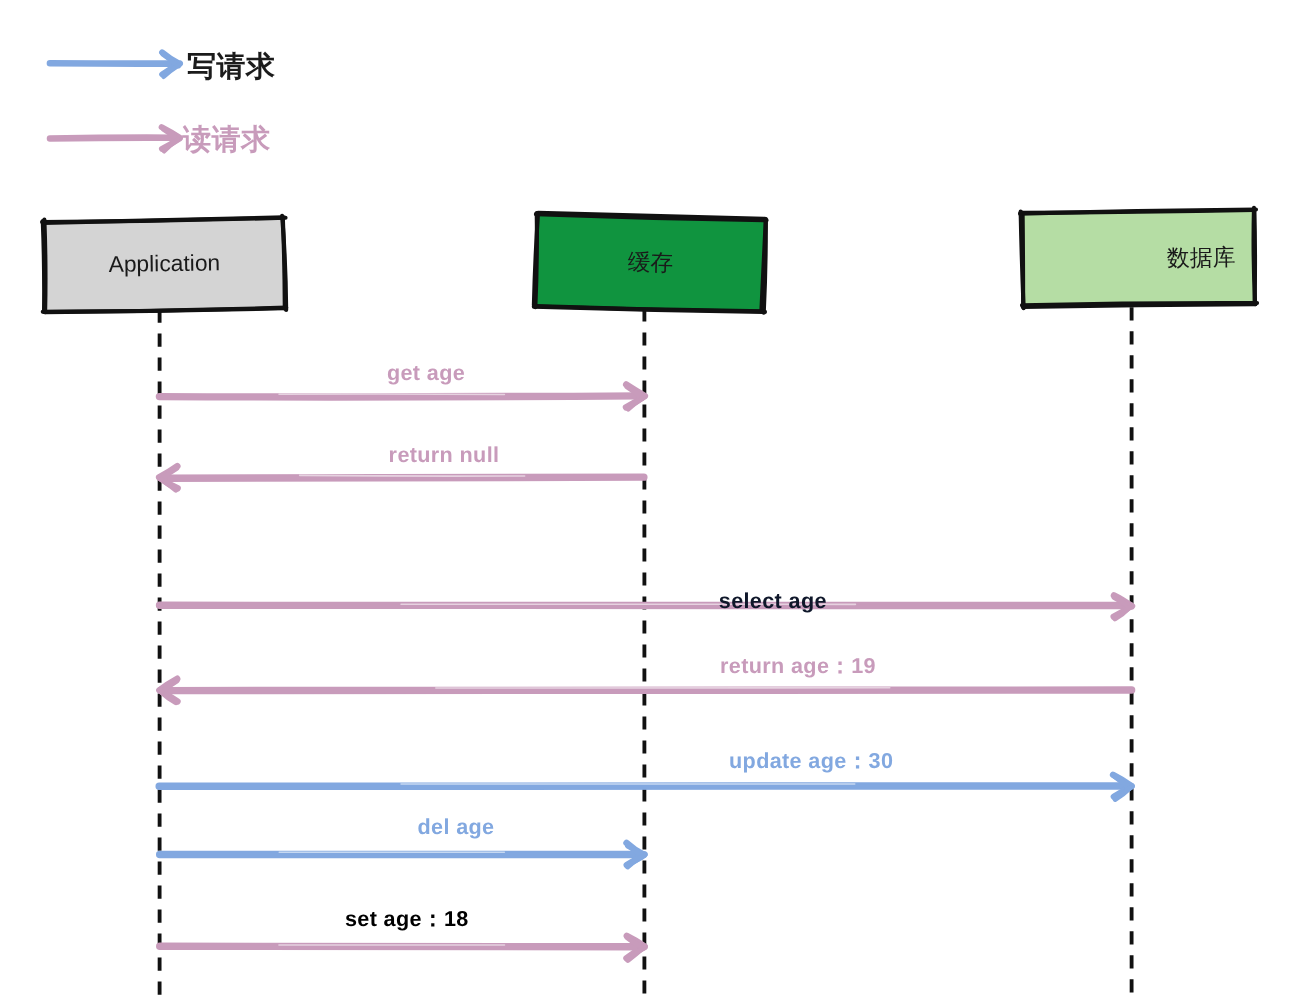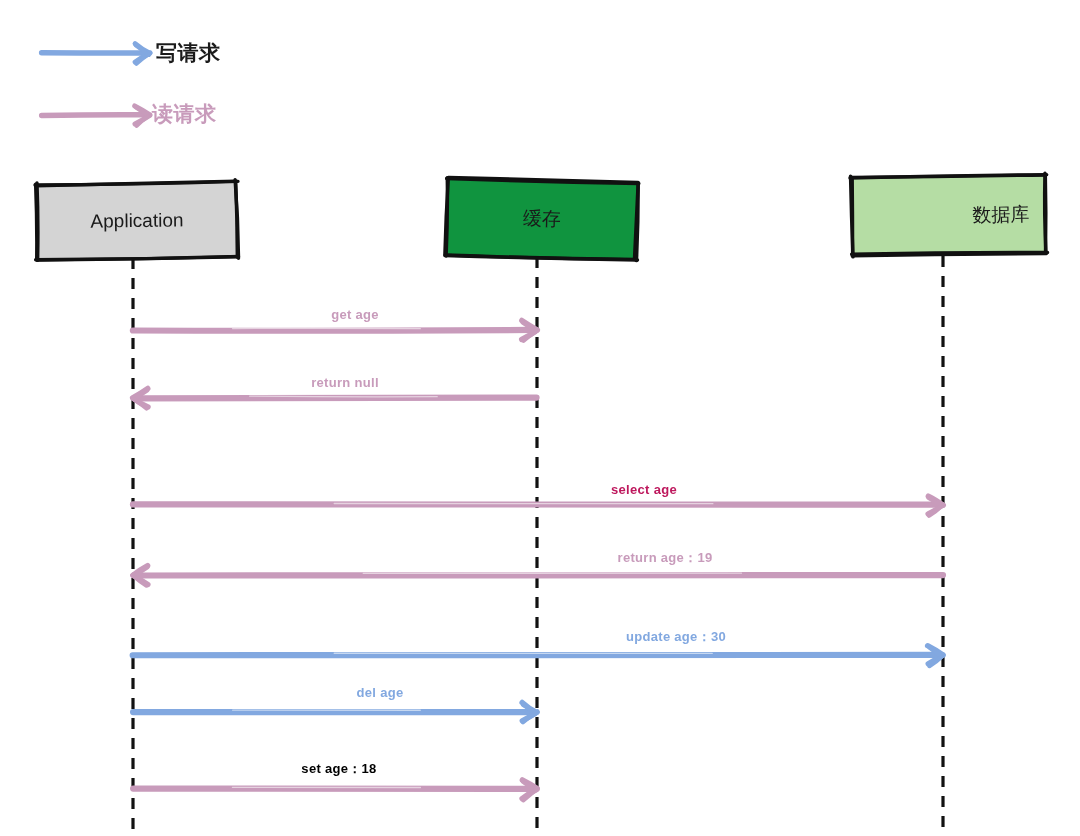--- a/index.html
+++ b/index.html
@@ -20,21 +20,21 @@
   #diagram-svg {
     position: absolute;
     left: 0;
     top: 0;
     width: 1080px;
     height: 836px;
   }
   .legend-label {
     position: absolute;
     font-weight: bold;
-    font-size: 21px;
+    font-size: 24px;
     letter-spacing: 0.5px;
     white-space: nowrap;
   }
   #legend-write-label {
     left: 156px;
     top: 39px;
     color: #1b1b1b;
   }
   #legend-read-label {
     left: 152px;
@@ -45,21 +45,21 @@
     position: absolute;
     font-size: 19px;
     color: #1a1a1a;
     white-space: nowrap;
     text-align: center;
     transform: translate(-50%, -50%);
   }
   .msg-label {
     position: absolute;
     font-weight: bold;
-    font-size: 13px;
+    font-size: 18px;
     white-space: nowrap;
     transform: translate(-50%, -100%);
     letter-spacing: 0.3px;
   }
 </style>
 </head>
 <body>
 
 <div id="canvas">
 
@@ -181,21 +181,21 @@
   </svg>
 
   <div class="legend-label" id="legend-write-label">写请求</div>
   <div class="legend-label" id="legend-read-label">读请求</div>
 
   <div id="text-overlay">
       <div class="node-label" style="left: 137px; top: 220.5px; transform: translate(-50%, -50%) rotate(-0.8deg);">Application</div>
       <div class="node-label" style="left: 542px; top: 219px; transform: translate(-50%, -50%) rotate(1.4deg);">缓存</div>
       <div class="node-label" style="left: 1001px; top: 215px; transform: translate(-50%, -50%) rotate(-0.9deg);">数据库</div>
       <div class="msg-label" style="left: 355px; top: 322px; color: rgb(200, 155, 187);">get age</div>
-      <div class="msg-label" style="left: 345px; top: 390px; color: rgb(200, 155, 187);">return null</div>
-      <div class="msg-label" style="left: 644px; top: 497px; color: #be185d;">select age</div>
+      <div class="msg-label" style="left: 370px; top: 390px; color: rgb(200, 155, 187);">return null</div>
+      <div class="msg-label" style="left: 644px; top: 512px; color: #0f172a;">select age</div>
       <div class="msg-label" style="left: 665px; top: 567px; color: rgb(200, 155, 187);">return age：19</div>
       <div class="msg-label" style="left: 676px; top: 646px; color: rgb(130, 168, 224);">update age：30</div>
       <div class="msg-label" style="left: 362px; top: 700px; color: rgb(130, 168, 224); margin-left: 18px;">del age</div>
       <div class="msg-label" style="left: 339px; top: 778px; color: #000000;">set age：18</div>
     </div>
 
 </div>
 
 </body></html>

